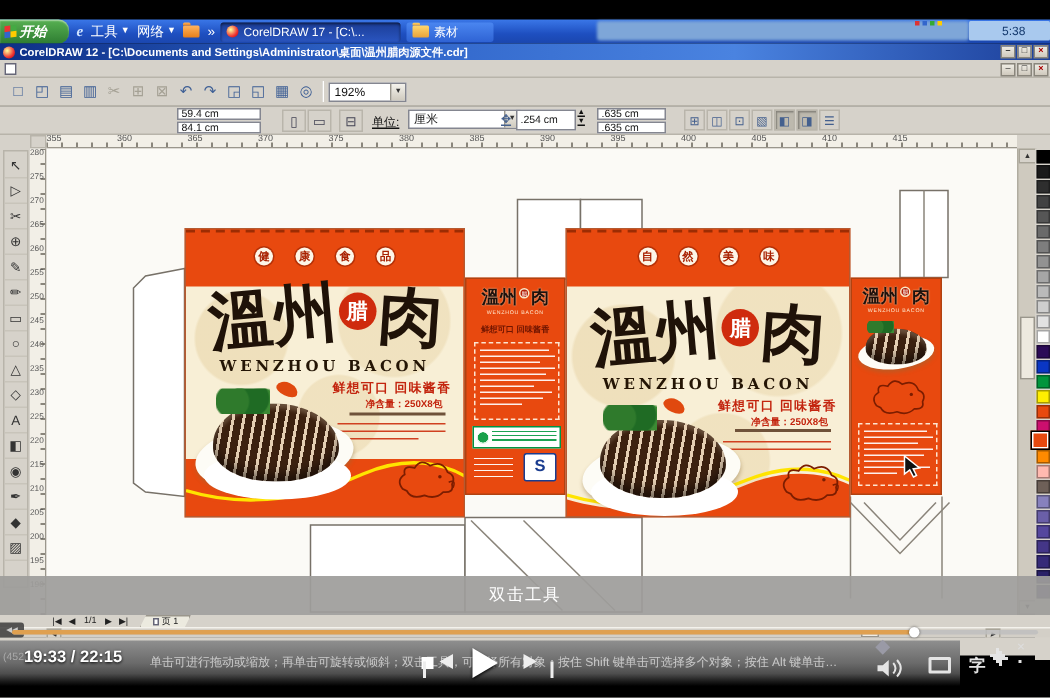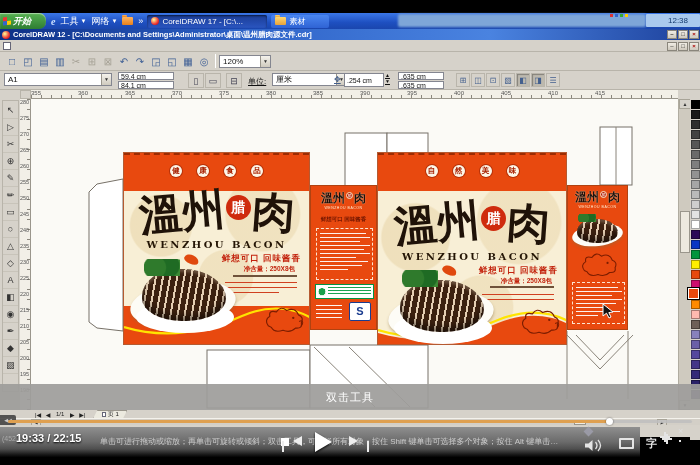--- a/index.html
+++ b/index.html
@@ -176,21 +176,21 @@
   </div>
 </div>
 <div class="ab blurzone"></div>
 <div class="ab tray"></div>
 <div class="ab traydots">
     <i style="background:#d33"></i>
     <i style="background:#36c"></i>
     <i style="background:#3a3"></i>
     <i style="background:#fc0"></i>
   </div>
-<div class="ab traytime">12:38</div>
+<div class="ab traytime">5:38</div>
 
 <div class="ab titlebar">
   <span class="cdricon" style="margin-right:3px"></span>
   <span>CorelDRAW 12 - [C:\Documents and Settings\Administrator\桌面\温州腊肉源文件.cdr]</span>
   <span class="winbtns">
     <i>–</i>
     <i>□</i>
     <i class="x">×</i>
   </span>
 </div>
@@ -216,30 +216,26 @@
       <span class="tbtn" data-on="dim">⊠</span>
       <span class="tbtn" data-on="y">↶</span>
       <span class="tbtn" data-on="y">↷</span>
       <span class="tbtn" data-on="y">◲</span>
       <span class="tbtn" data-on="y">◱</span>
       <span class="tbtn" data-on="y">▦</span>
       <span class="tbtn" data-on="y">◎</span>
     </div>
   <span class="vsep"></span>
   <div class="combo" style="width:52px">
-    <span>120%</span>
+    <span>192%</span>
     <span class="dd">▼</span>
   </div>
 </div>
 
 <div class="ab propbar">
-  <div class="combo" style="position:absolute;left:4px;top:2px;width:108px">
-    <span>A1</span>
-    <span class="dd">▼</span>
-  </div>
   <div class="pfield" style="left:118px;top:1px;width:56px;height:8px">
       <span>59.4 cm</span>
     </div>
   <div class="pfield" style="left:118px;top:10px;width:56px;height:8px">
       <span>84.1 cm</span>
     </div>
   <div class="pbtn" style="left:188px;top:2px">▯</div>
   <div class="pbtn" style="left:205px;top:2px">▭</div>
   <div class="pbtn" style="left:226px;top:2px">⊟</div>
   <span class="plabel" style="left:248px;top:5px">单位:</span>

